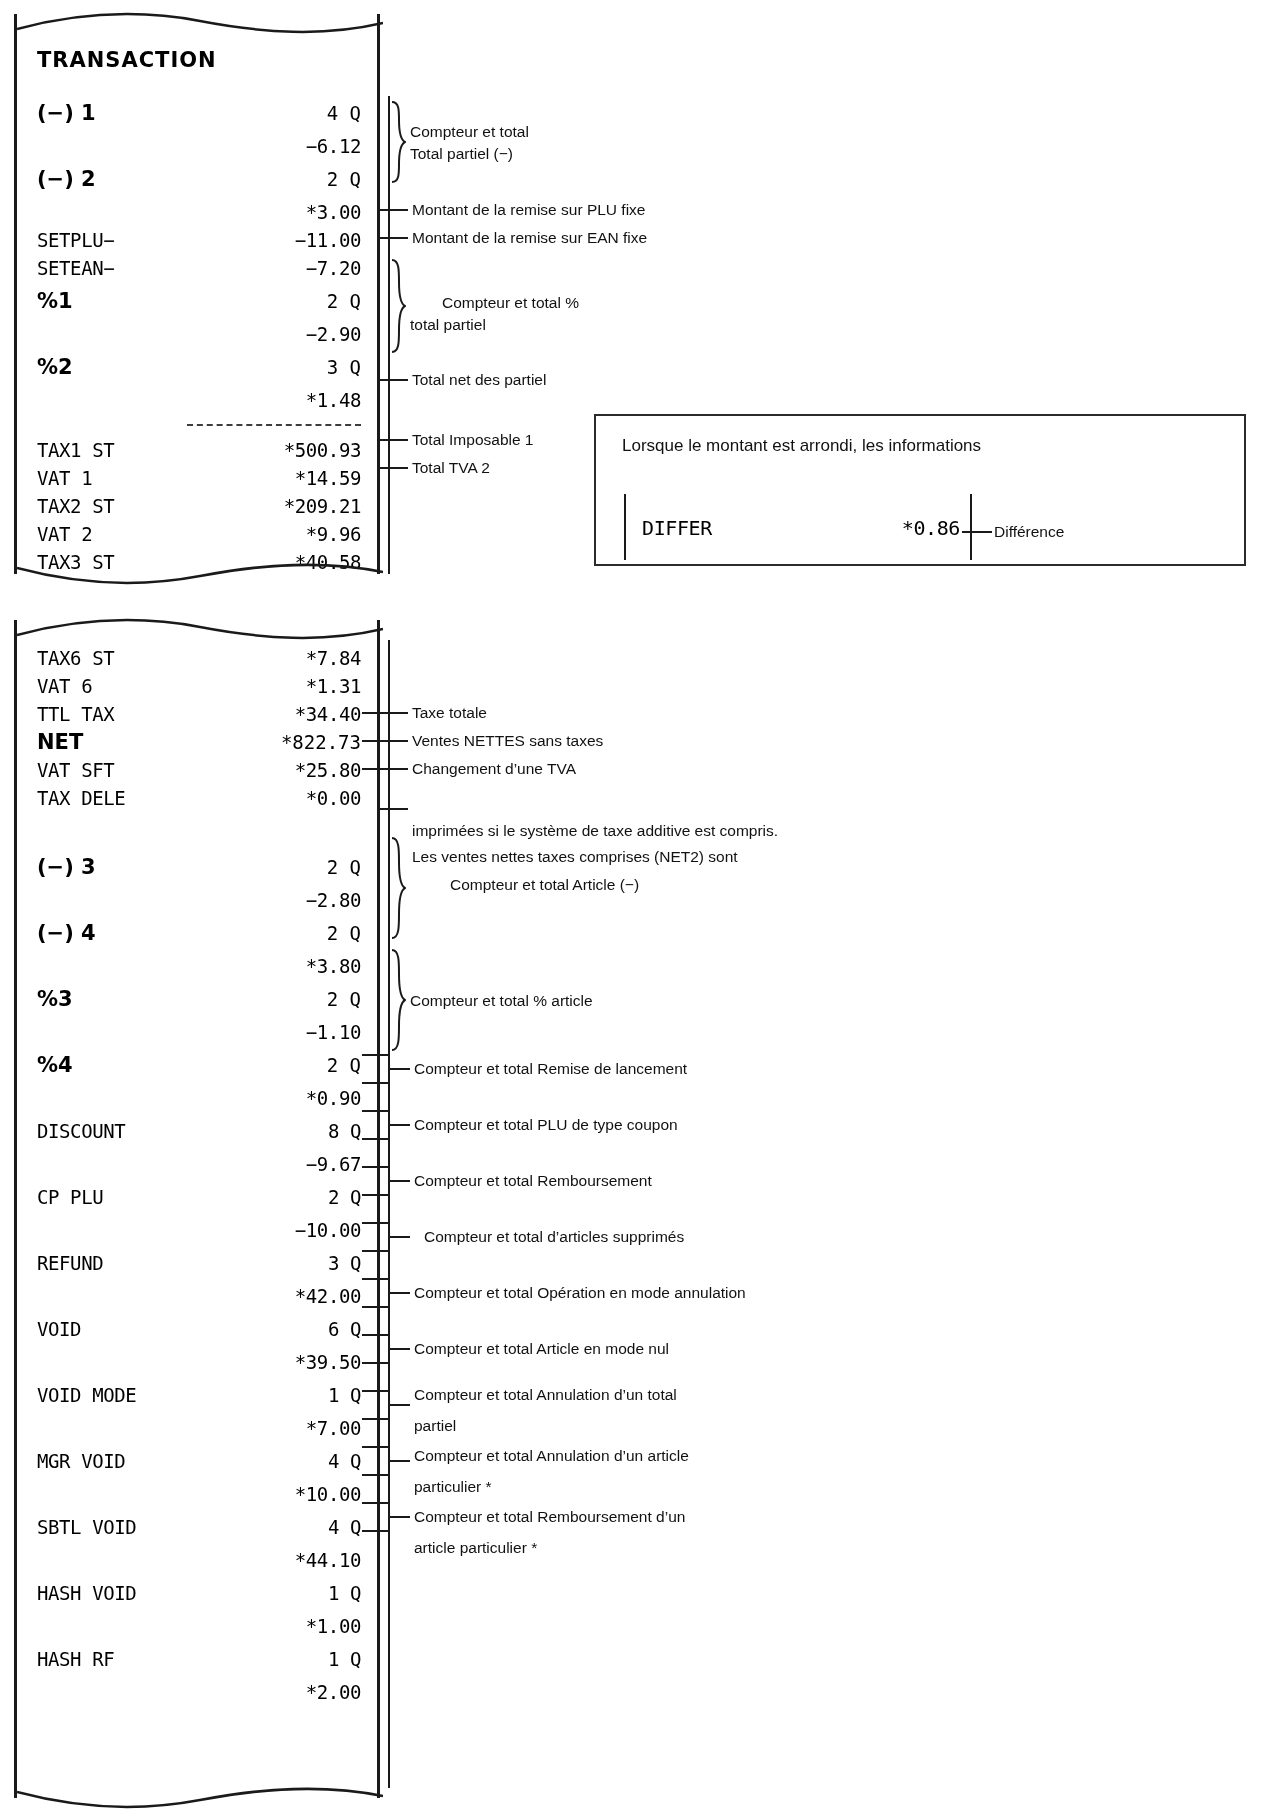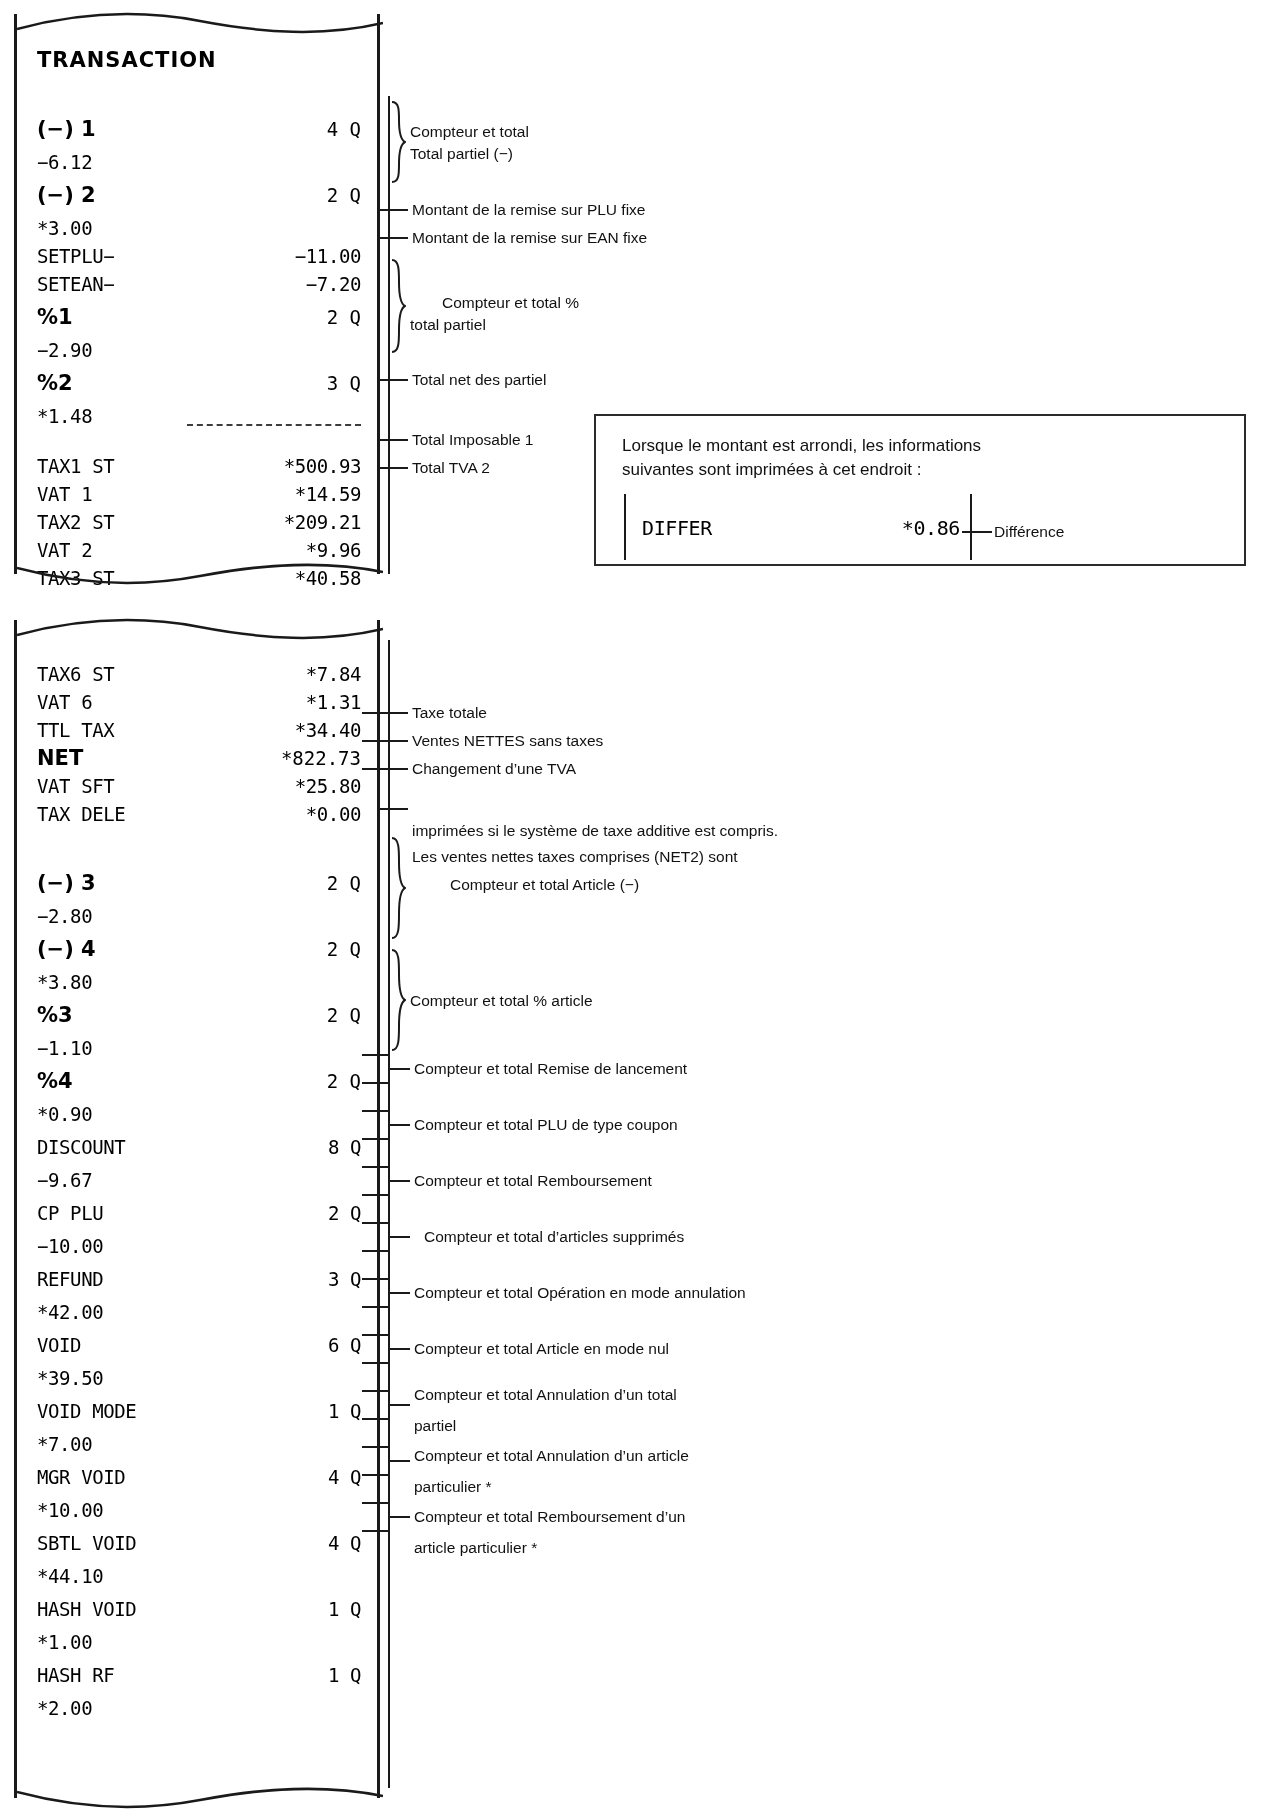--- a/index.html
+++ b/index.html
@@ -28,28 +28,28 @@
     font-size:19px;
     letter-spacing:-0.4px;
     padding:0 16px 0 20px;
     box-sizing:border-box;
   }
   .rl{
     display:flex;justify-content:space-between;align-items:baseline;
     height:28px;line-height:28px;white-space:pre;
   }
   .rl .lbl{ }
-  .rl .val{text-align:right;margin-top:16px;}
+  .rl .val{text-align:right;}
   .rl.bigbold .lbl,.rl.bigbold .val{
     font-family:"DejaVu Sans","Liberation Sans",sans-serif;
     font-weight:bold;font-size:21px;letter-spacing:0px;
   }
   .rl.bold2 .lbl{font-weight:bold;font-size:21px;
     font-family:"DejaVu Sans","Liberation Sans",sans-serif;letter-spacing:1px;}
-  .rl.valonly{}
+  .rl.valonly{justify-content:flex-end;}
   .rl.tall{height:38px;line-height:38px;}
   .dashrow{height:22px;display:flex;align-items:center;padding-left:150px;}
   .dashline{flex:1;border-top:2px dashed #3c3c3c;}
 
   
   .ann{
     position:absolute;
     font-size:15.5px;
     line-height:21px;
     color:#111;
@@ -216,23 +216,20 @@
 
 <div class="lead" style="left:380px;top:467px;width:28px;"></div>
 <div class="ann" style="left:412px;top:457px;">
   <span>Total TVA 2</span>
 </div>
 
 <div class="callout" style="left:594px;top:414px;width:652px;height:152px;">
   <div class="ctext" style="margin:18px 0 0 26px;">
     <span>Lorsque le montant est arrondi, les informations</span>
   </div>
-  <div class="ctext" style="margin:0 0 0 26px;">
-    <span>suivantes sont imprimées à cet endroit :</span>
-  </div>
 
   <div class="vbar" style="left:28px;top:78px;height:66px;"></div>
   <div class="vbar" style="left:374px;top:78px;height:66px;"></div>
   <div class="crow" style="position:absolute;left:46px;top:100px;width:318px;">
     <span>DIFFER</span>
     <span>*0.86</span>
   </div>
   <div class="lead" style="left:366px;top:115px;width:30px;"></div>
   <div class="ann" style="left:398px;top:105px;">
     <span>Différence</span>

